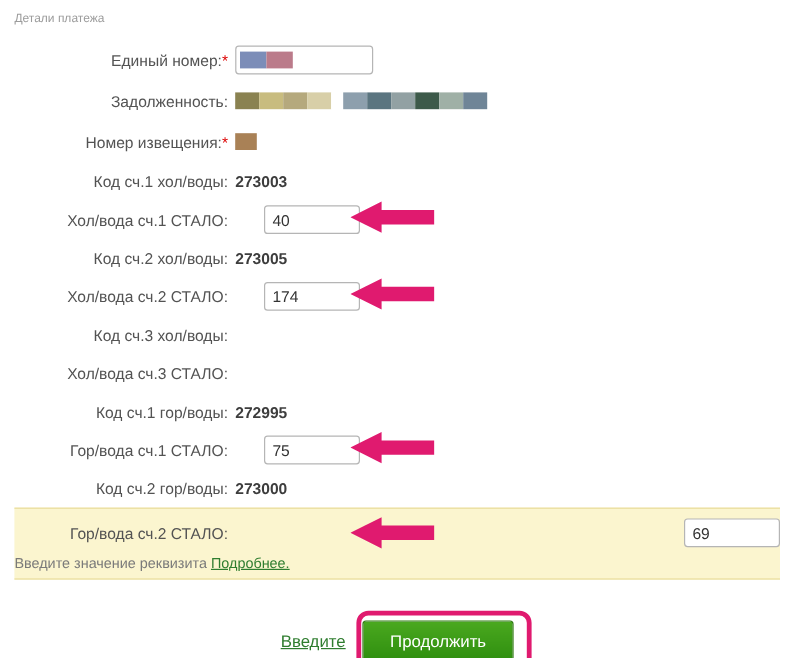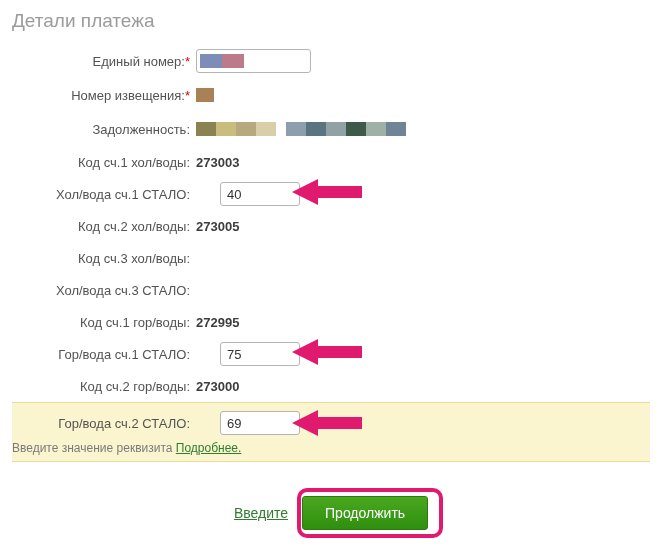--- a/index.html
+++ b/index.html
@@ -7,21 +7,21 @@
     margin: 0;
     padding: 10px 12px;
     font-family: Arial, Helvetica, sans-serif;
     font-size: 13px;
     color: #333;
     background: #fff;
     width: 662px;
   }
   .section-title {
     color: #9c9c9c;
-    font-size: 19px;
+    font-size: 10px;
     margin: 0 0 12px 0;
   }
   .form { }
   .row {
     display: flex;
     align-items: center;
     min-height: 32px;
     padding: 2px 0;
     position: relative;
   }
@@ -124,68 +124,77 @@
     <div class="label">
       <span>Единый номер:</span><span class="req">*</span>
     </div>
     <div style="position:relative;">
       <input type="text" class="text-input" value="" style="">
       <div id="uid-blocks" class="blocks" style="position:absolute; left:4px; top:5px;">
           <div class="blk" style="width: 22px; background: rgb(124, 141, 184);"></div>
           <div class="blk" style="width: 22px; background: rgb(187, 123, 138);"></div>
         </div>
     </div>
-  </div>
-
-  <div class="row high">
-    <div class="label">
-      <span>Номер извещения:</span><span class="req">*</span>
-    </div>
-    <div id="notice-block" class="blocks">
-        <div class="blk" style="width: 18px; background: rgb(169, 129, 86);"></div>
-      </div>
   </div>
 
   <div class="row high">
     <div class="label">Задолженность:</div>
     <div id="debt-blocks" class="blocks">
         <div class="blk" style="width: 20px; background: rgb(138, 130, 81);"></div>
         <div class="blk" style="width: 20px; background: rgb(200, 188, 127);"></div>
         <div class="blk" style="width: 20px; background: rgb(181, 169, 125);"></div>
         <div class="blk" style="width: 20px; background: rgb(216, 207, 168);"></div>
         <div class="blk" style="width: 10px; background: rgb(255, 255, 255);"></div>
         <div class="blk" style="width: 20px; background: rgb(141, 159, 173);"></div>
         <div class="blk" style="width: 20px; background: rgb(91, 117, 128);"></div>
         <div class="blk" style="width: 20px; background: rgb(146, 161, 163);"></div>
         <div class="blk" style="width: 20px; background: rgb(61, 90, 74);"></div>
         <div class="blk" style="width: 20px; background: rgb(159, 176, 166);"></div>
         <div class="blk" style="width: 20px; background: rgb(111, 133, 151);"></div>
       </div>
   </div>
 
+  <div class="row high">
+    <div class="label">
+      <span>Номер извещения:</span><span class="req">*</span>
+    </div>
+    <div id="notice-block" class="blocks">
+        <div class="blk" style="width: 18px; background: rgb(169, 129, 86);"></div>
+      </div>
+  </div>
+
   <div class="row">
     <div class="label">Код сч.1 хол/воды:</div>
     <div class="value">273003</div>
   </div>
 
   <div class="row">
     <div class="label">Хол/вода сч.1 СТАЛО:</div>
     <input type="text" class="text-input short" value="40" style="">
     <div class="arrow" style="left:280px; top:-3px;">
       <svg width="70" height="34">
           <polygon points="0,17 26,4 26,11 70,11 70,23 26,23 26,30" fill="#e01a6f"></polygon>
         </svg>
     </div>
   </div>
 
   <div class="row">
     <div class="label">Код сч.2 хол/воды:</div>
     <div class="value">273005</div>
   </div>
 
+  <div class="row">
+    <div class="label">Хол/вода сч.2 СТАЛО:</div>
+    <input type="text" class="text-input short" value="174" style="">
+    <div class="arrow" style="left:280px; top:-3px;">
+      <svg width="70" height="34">
+          <polygon points="0,17 26,4 26,11 70,11 70,23 26,23 26,30" fill="#e01a6f"></polygon>
+        </svg>
+    </div>
+  </div>
 
   <div class="row">
     <div class="label">Код сч.3 хол/воды:</div>
     <div class="value"></div>
   </div>
 
   <div class="row">
     <div class="label">Хол/вода сч.3 СТАЛО:</div>
     <div class="value"></div>
   </div>
@@ -204,21 +213,21 @@
         </svg>
     </div>
   </div>
 
   <div class="row">
     <div class="label">Код сч.2 гор/воды:</div>
     <div class="value">273000</div>
   </div>
 
   <div class="highlight-row">
-    <div class="row" style="min-height:auto;">
+    <div class="row" style="min-height:auto;justify-content:space-between;">
       <div class="label">Гор/вода сч.2 СТАЛО:</div>
       <input type="text" class="text-input short" value="69" style="">
       <div class="arrow" style="left:280px; top:-3px;">
         <svg width="70" height="34">
             <polygon points="0,17 26,4 26,11 70,11 70,23 26,23 26,30" fill="#e01a6f"></polygon>
           </svg>
       </div>
     </div>
     <div class="hint-line">
       <span>Введите значение реквизита </span><span class="hint-link">Подробнее.</span>

